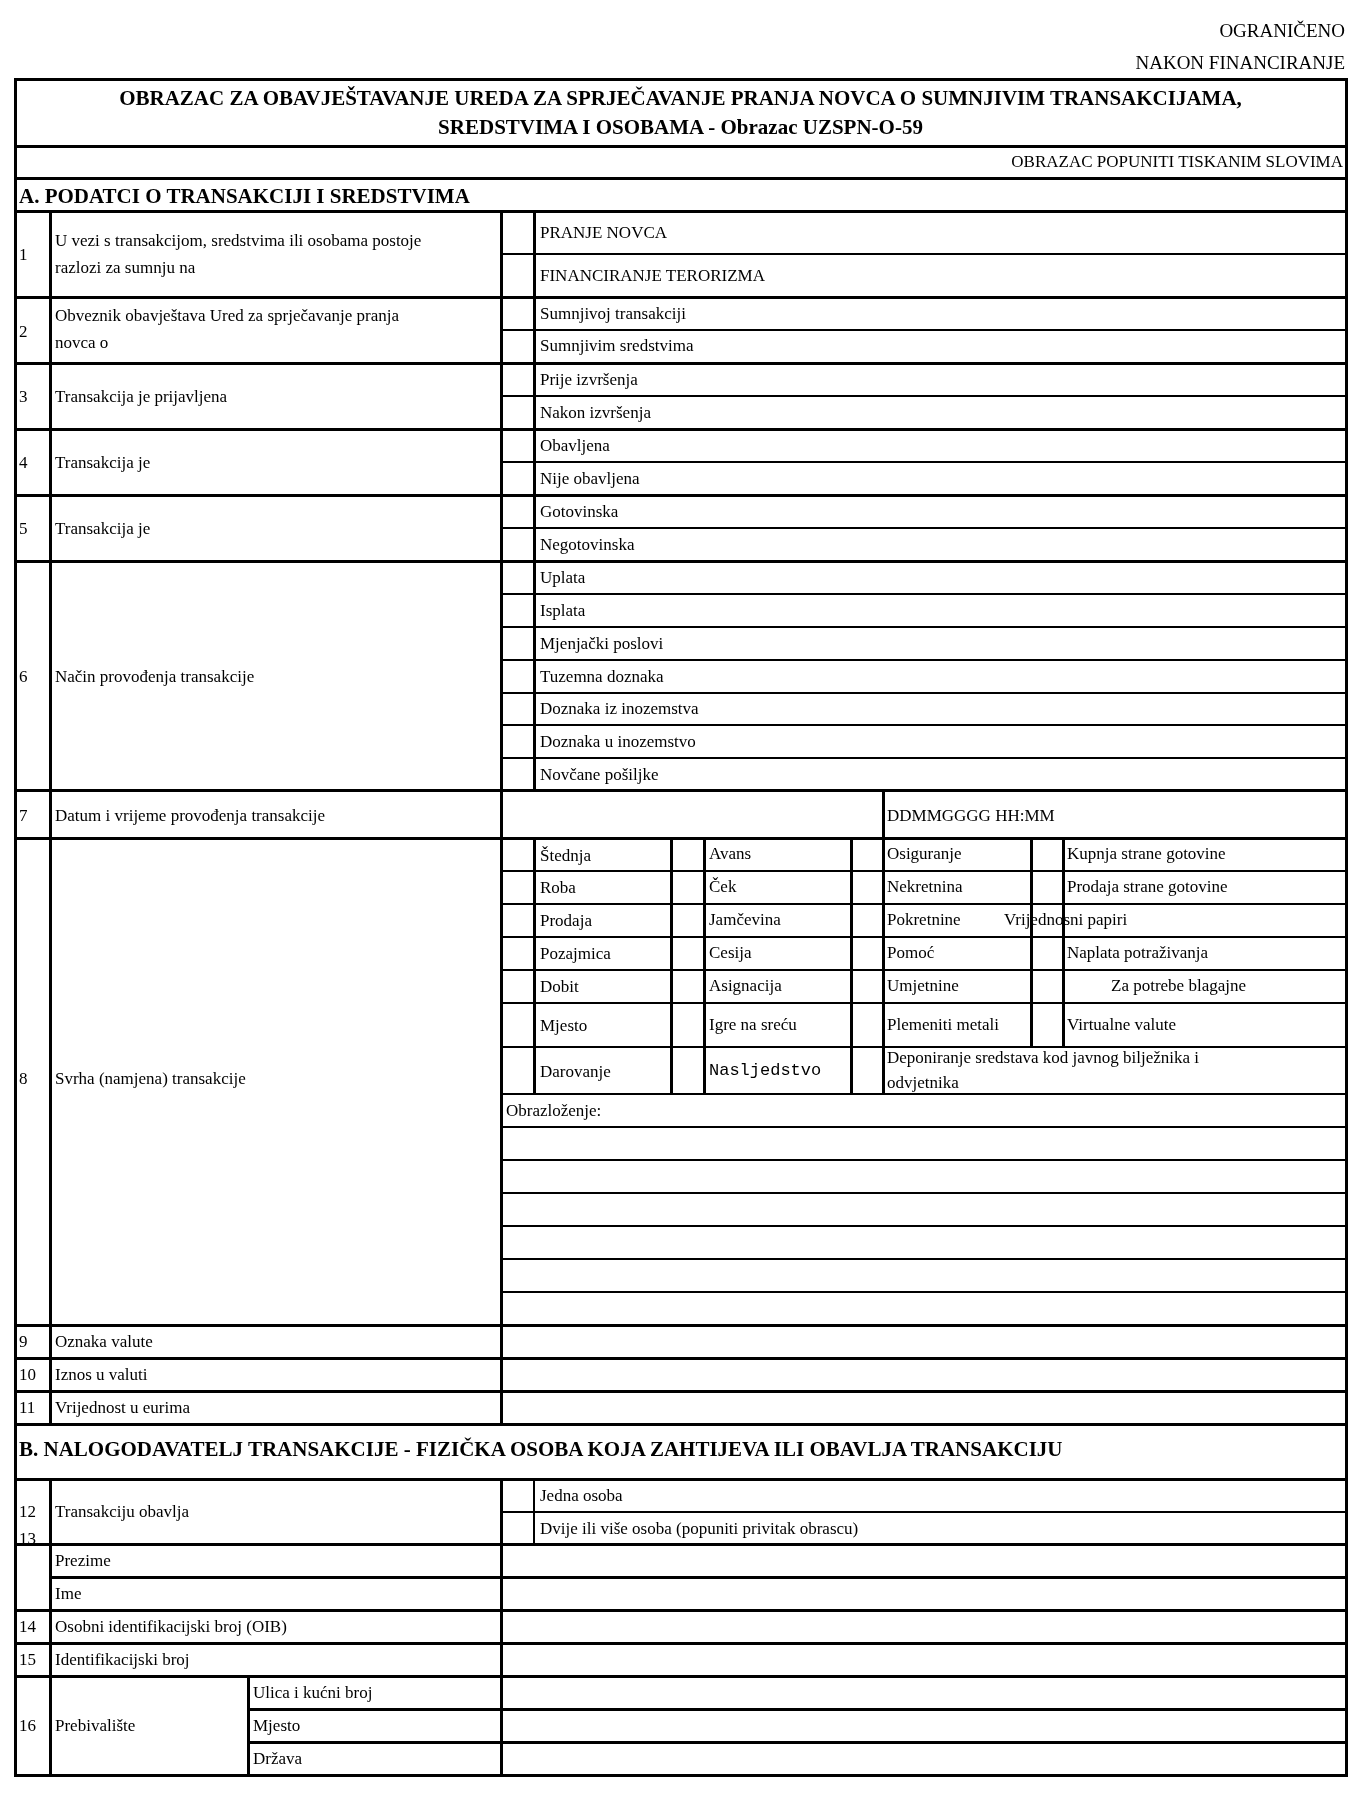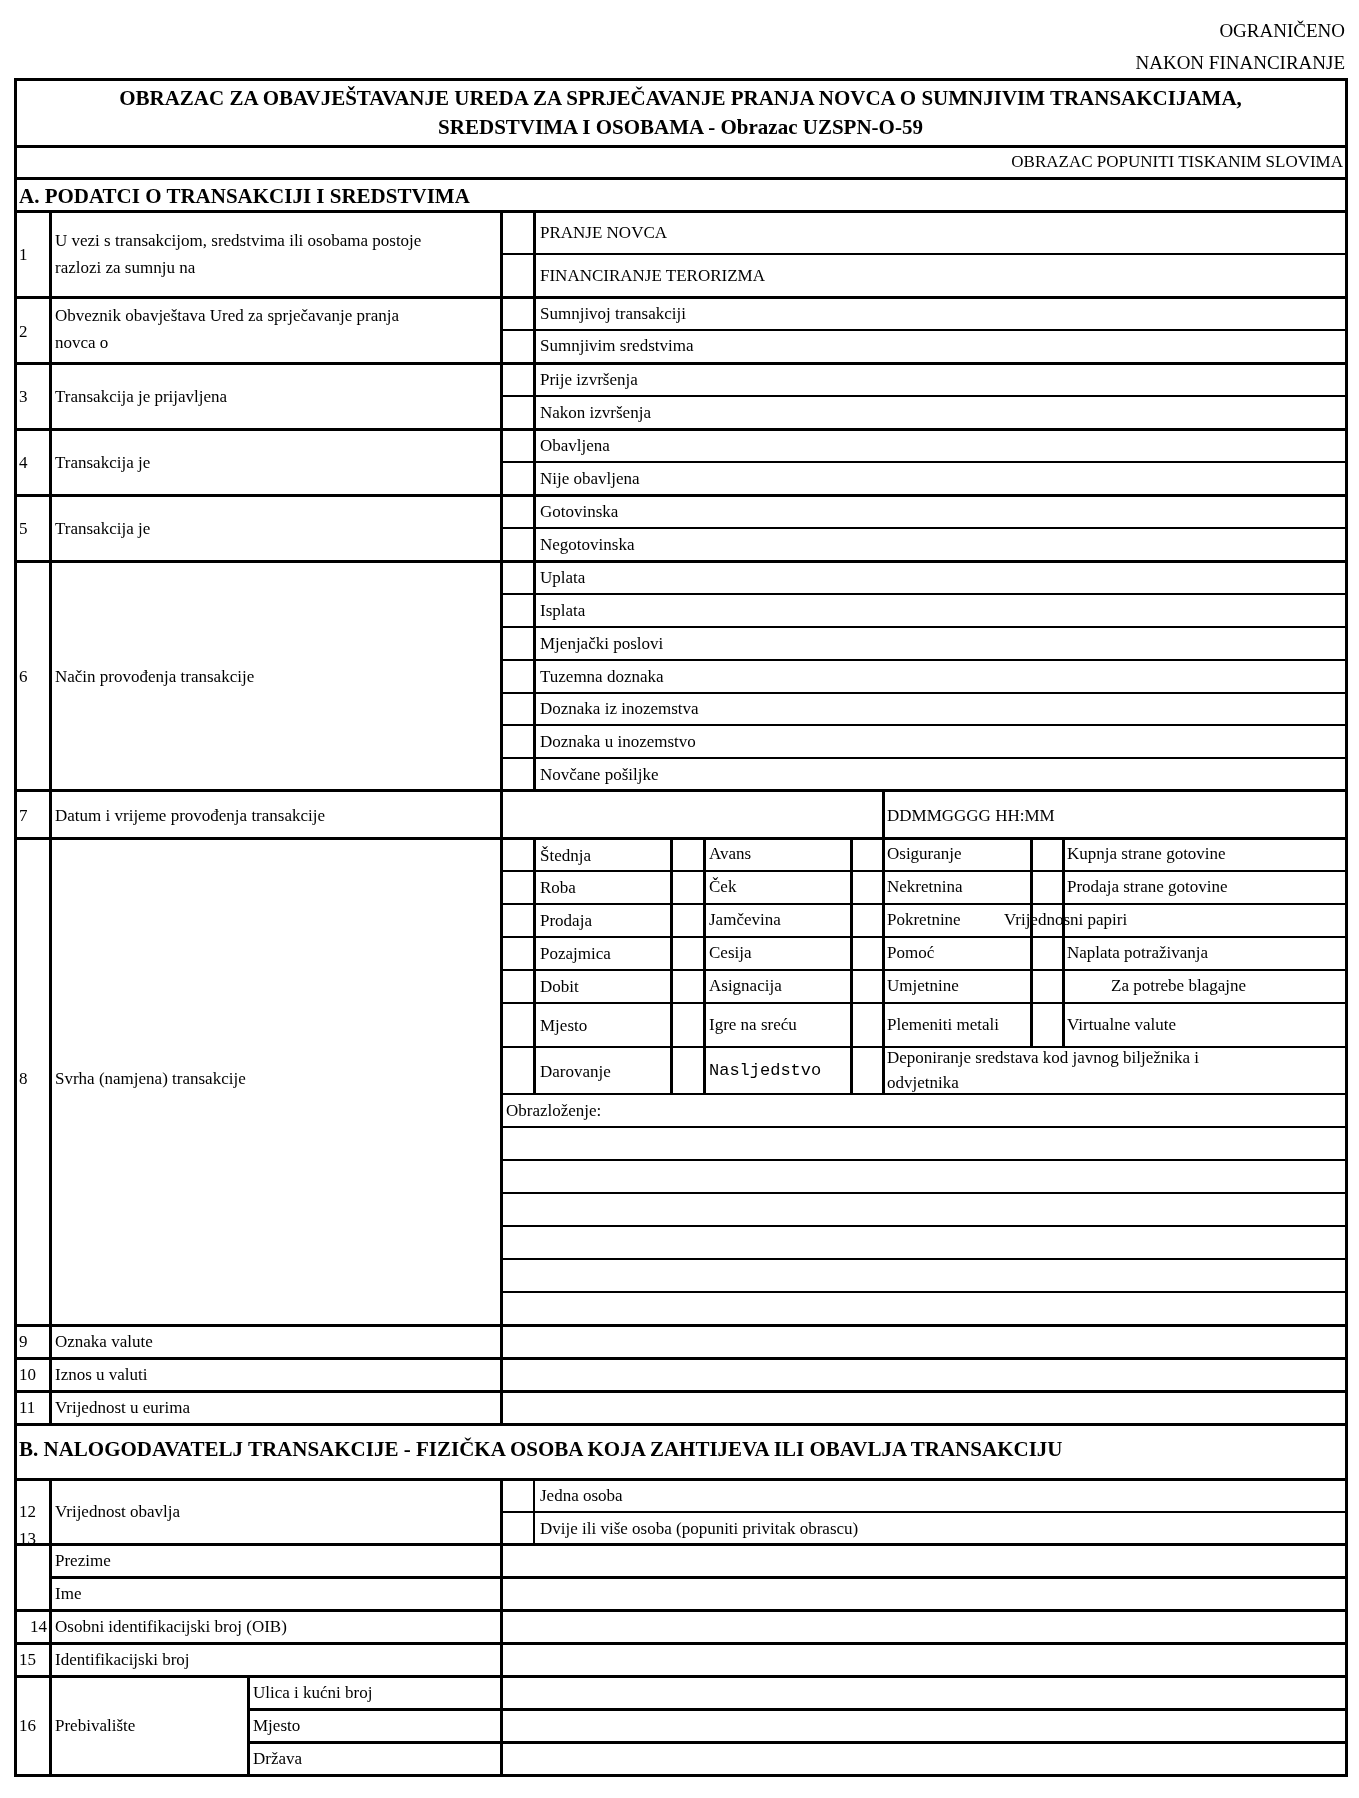--- a/index.html
+++ b/index.html
@@ -224,37 +224,37 @@
 <div class="hl" style="left:14px;top:1423px;width:1334px;"></div>
 
 <div class="sect" style="top:1437px;">B. NALOGODAVATELJ TRANSAKCIJE - FIZIČKA OSOBA KOJA ZAHTIJEVA ILI OBAVLJA TRANSAKCIJU</div>
 <div class="hl" style="left:14px;top:1478px;width:1334px;"></div>
 
 <div class="vl" style="left:49px;top:1478px;height:297px;"></div>
 <div class="vl" style="left:500px;top:1478px;height:297px;"></div>
 <div class="vl" style="left:533px;top:1478px;height:66px;width:2px;"></div>
 
 <div class="txt" style="left:19px;top:1503px;">12</div>
-<div class="txt" style="left:55px;top:1503px;">Vrijednost obavlja</div>
+<div class="txt" style="left:55px;top:1503px;">Transakciju obavlja</div>
 <div class="cb" style="left:503px;top:1481px;width:30px;height:30px;"></div>
 <div class="txt" style="left:540px;top:1487px;">Jedna osoba</div>
 <div class="hl" style="left:500px;top:1511px;width:848px;height:2px;"></div>
 <div class="cb" style="left:503px;top:1513px;width:30px;height:30px;"></div>
 <div class="txt" style="left:540px;top:1520px;">Dvije ili više osoba (popuniti privitak obrascu)</div>
 <div class="hl" style="left:14px;top:1543px;width:1334px;"></div>
 
 <div class="txt" style="left:19px;top:1530px;">13</div>
 <div class="txt" style="left:55px;top:1552px;">Prezime</div>
 <div class="fld" style="left:503px;top:1546px;width:843px;height:30px;"></div>
 <div class="hl" style="left:49px;top:1576px;width:1299px;"></div>
 <div class="txt" style="left:55px;top:1585px;">Ime</div>
 <div class="fld" style="left:503px;top:1579px;width:843px;height:30px;"></div>
 <div class="hl" style="left:14px;top:1609px;width:1334px;"></div>
 
-<div class="txt" style="left:30px;top:1618px;">14</div>
+<div class="txt" style="left:19px;top:1618px;">14</div>
 <div class="txt" style="left:55px;top:1618px;">Osobni identifikacijski broj (OIB)</div>
 <div class="fld" style="left:503px;top:1612px;width:843px;height:30px;"></div>
 <div class="hl" style="left:14px;top:1642px;width:1334px;"></div>
 
 <div class="txt" style="left:19px;top:1651px;">15</div>
 <div class="txt" style="left:55px;top:1651px;">Identifikacijski broj</div>
 <div class="fld" style="left:503px;top:1645px;width:843px;height:30px;"></div>
 <div class="hl" style="left:14px;top:1675px;width:1334px;"></div>
 
 <div class="txt" style="left:19px;top:1717px;">16</div>

